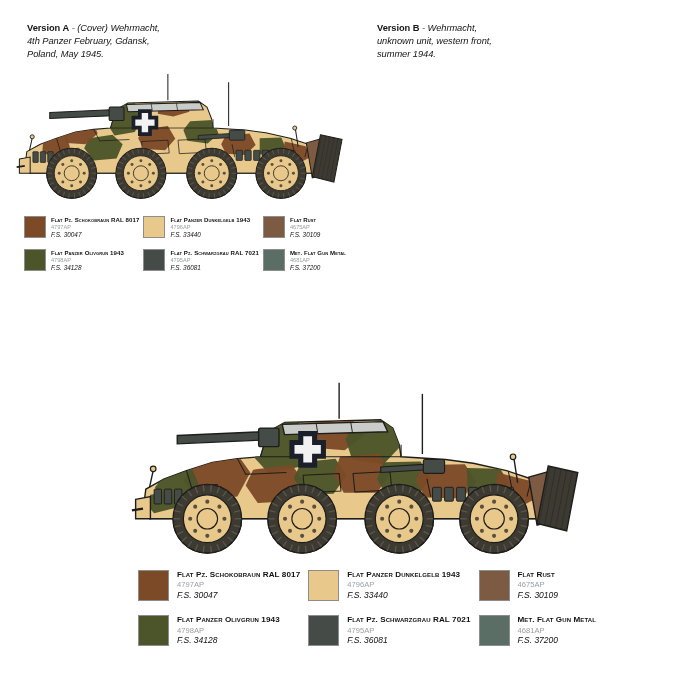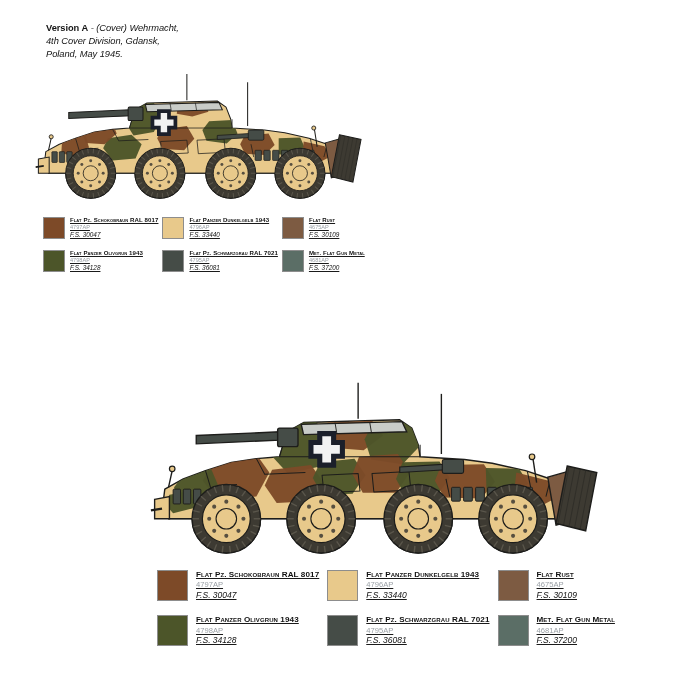--- a/index.html
+++ b/index.html
@@ -4,21 +4,21 @@
 <style>
   html,body{margin:0;padding:0;}
   body{
     width:700px;height:700px;background:#ffffff;
     font-family:"Liberation Sans", sans-serif;
     color:#1a1a1a;overflow:hidden;position:relative;
   }
   .sheet{position:relative;width:700px;height:700px;}
 
   
-  .panel{position:absolute;margin-left:19px;}
+  .panel{position:absolute;}
   #panel-a{left:0;top:0;width:350px;height:290px;}
   #panel-b{left:350px;top:0;width:350px;height:290px;}
   #panel-c{left:110px;top:298px;width:480px;height:400px;}
 
   .vtitle{
     font-size:9.3px;line-height:13.2px;font-style:italic;
     letter-spacing:-0.05px;color:#141414;
   }
   #panel-a .vtitle{position:absolute;left:27px;top:22px;width:240px;}
   #panel-b .vtitle{position:absolute;left:27px;top:22px;width:240px;}
@@ -28,21 +28,21 @@
   
   .art{position:absolute;}
   #art-a{left:8px;top:72px;width:340px;height:135px;}
   #art-c{left:8px;top:82px;width:470px;height:185px;}
 
   
   .legend{position:absolute;display:grid;grid-template-columns:1fr 1fr 1fr;}
   #legend-a{left:24px;top:216px;width:316px;grid-row-gap:10px;grid-column-gap:4px;}
   #legend-c{left:28px;top:272px;width:450px;grid-row-gap:14px;grid-column-gap:8px;}
 
-  .citem{display:flex;align-items:center;text-decoration:underline;}
+  .citem{display:flex;align-items:flex-start;}
   .chip{
     flex:0 0 auto;border:1px solid #8d8d8d;box-sizing:border-box;
   }
   .legend.sm .chip{width:22px;height:22px;margin-right:5px;}
   .legend.lg .chip{width:31px;height:31px;margin-right:8px;}
   .ctxt{min-width:0;}
   .cname{font-weight:bold;color:#111;white-space:nowrap;
          font-variant:small-caps;letter-spacing:.1px;}
   .ccode{color:#9aa0a6;}
   .cfs{font-style:italic;color:#111;}
@@ -58,21 +58,21 @@
 </head>
 <body>
 
 <div class="sheet">
 
   <div class="panel" id="panel-a">
     <div class="vtitle">
       <b>Version A</b>
       <span>-</span>
       <span>(Cover) Wehrmacht,</span><br>
-      <span>4th Cover Division, Gdansk,</span><br>
+      <span>4th Panzer February, Gdansk,</span><br>
       <span>Poland, May 1945.</span>
     </div>
     <div class="art" id="art-a">
         <svg viewBox="0 0 1000 400" width="100%" height="100%" preserveAspectRatio="xMidYMid meet">
           <defs>
             <clipPath id="hullclipa">
               <path d="M60 300 L48 268 L52 236 L92 214 L140 196 L196 178 L250 170 L300 166 L316 112 L352 92 L560 86 L586 104 L600 140 L604 166 L700 172 L760 180 L832 196 L886 214 L916 240 L924 272 L912 300 Z"></path>
             </clipPath>
           </defs>
           <g>
@@ -738,20 +738,30 @@
           <span class="chip" style="background: rgb(91, 110, 102);"></span>
           <span class="ctxt">
             <div class="cname">Met. Flat Gun Metal</div>
             <div class="ccode">4681AP</div>
             <div class="cfs">F.S. 37200</div>
           </span>
         </div>
       </div>
   </div>
 
+  <div class="panel" id="panel-b">
+    <div class="vtitle">
+      <b>Version B</b>
+      <span>-</span>
+      <span>Wehrmacht,</span><br>
+      <span>unknown unit, western front,</span><br>
+      <span>summer 1944.</span>
+    </div>
+
+  </div>
 
   <div class="panel" id="panel-c">
     <div class="art" id="art-c">
         <svg viewBox="0 0 1000 400" width="100%" height="100%" preserveAspectRatio="xMidYMid meet">
           <defs>
             <clipPath id="hullclipc">
               <path d="M60 300 L48 268 L52 236 L92 214 L140 196 L196 178 L250 170 L300 166 L316 112 L352 92 L560 86 L586 104 L600 140 L604 166 L700 172 L760 180 L832 196 L886 214 L916 240 L924 272 L912 300 Z"></path>
             </clipPath>
           </defs>
           <g>

